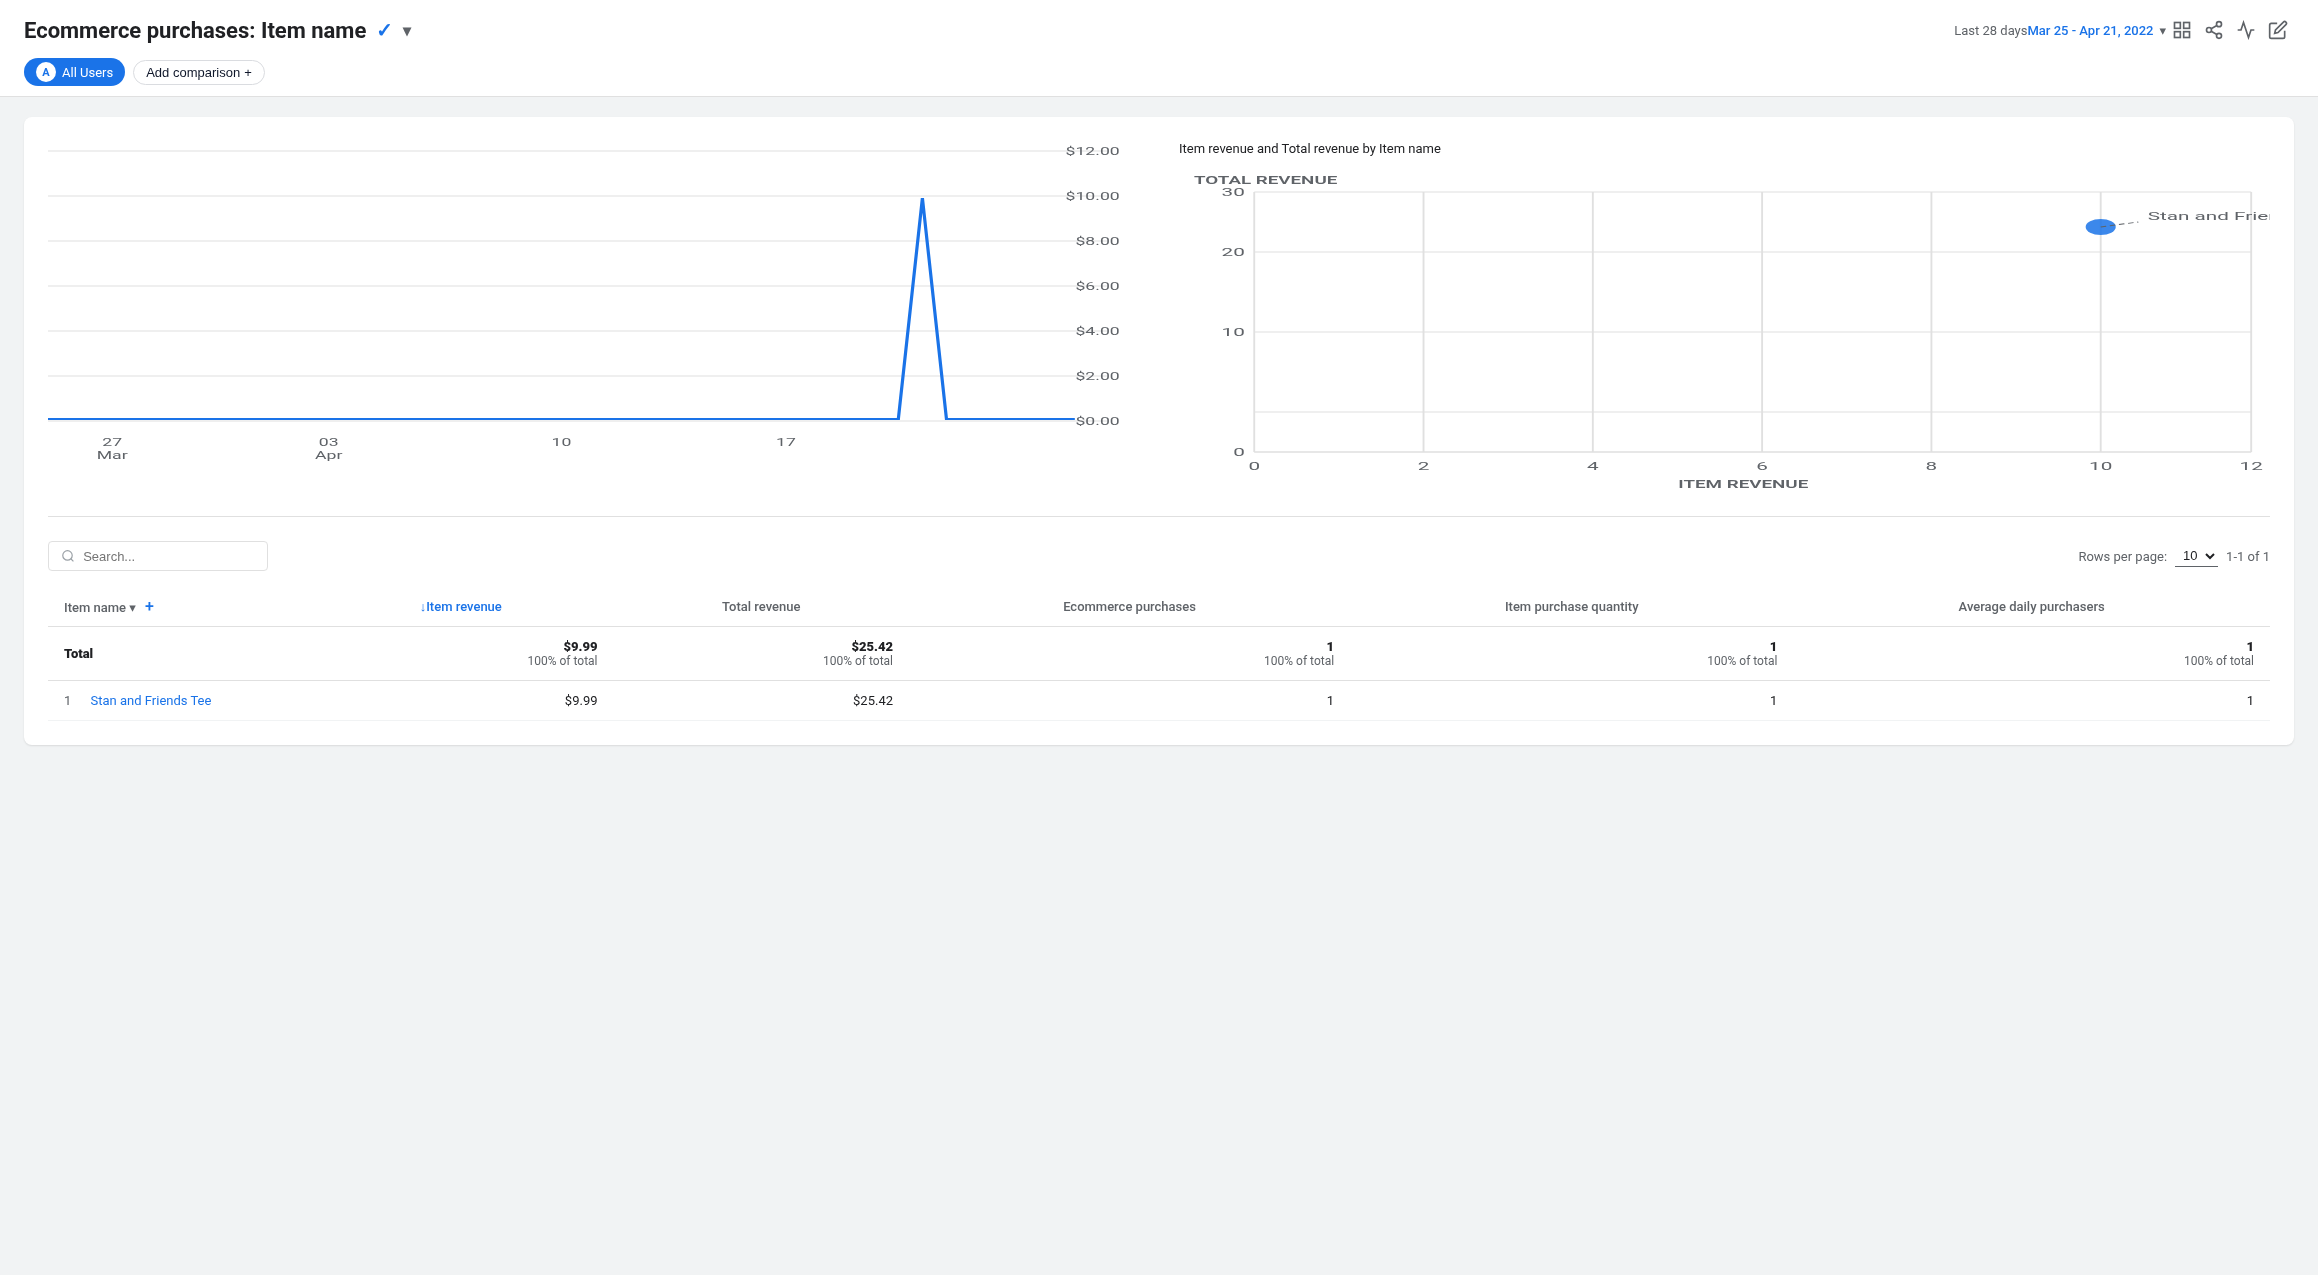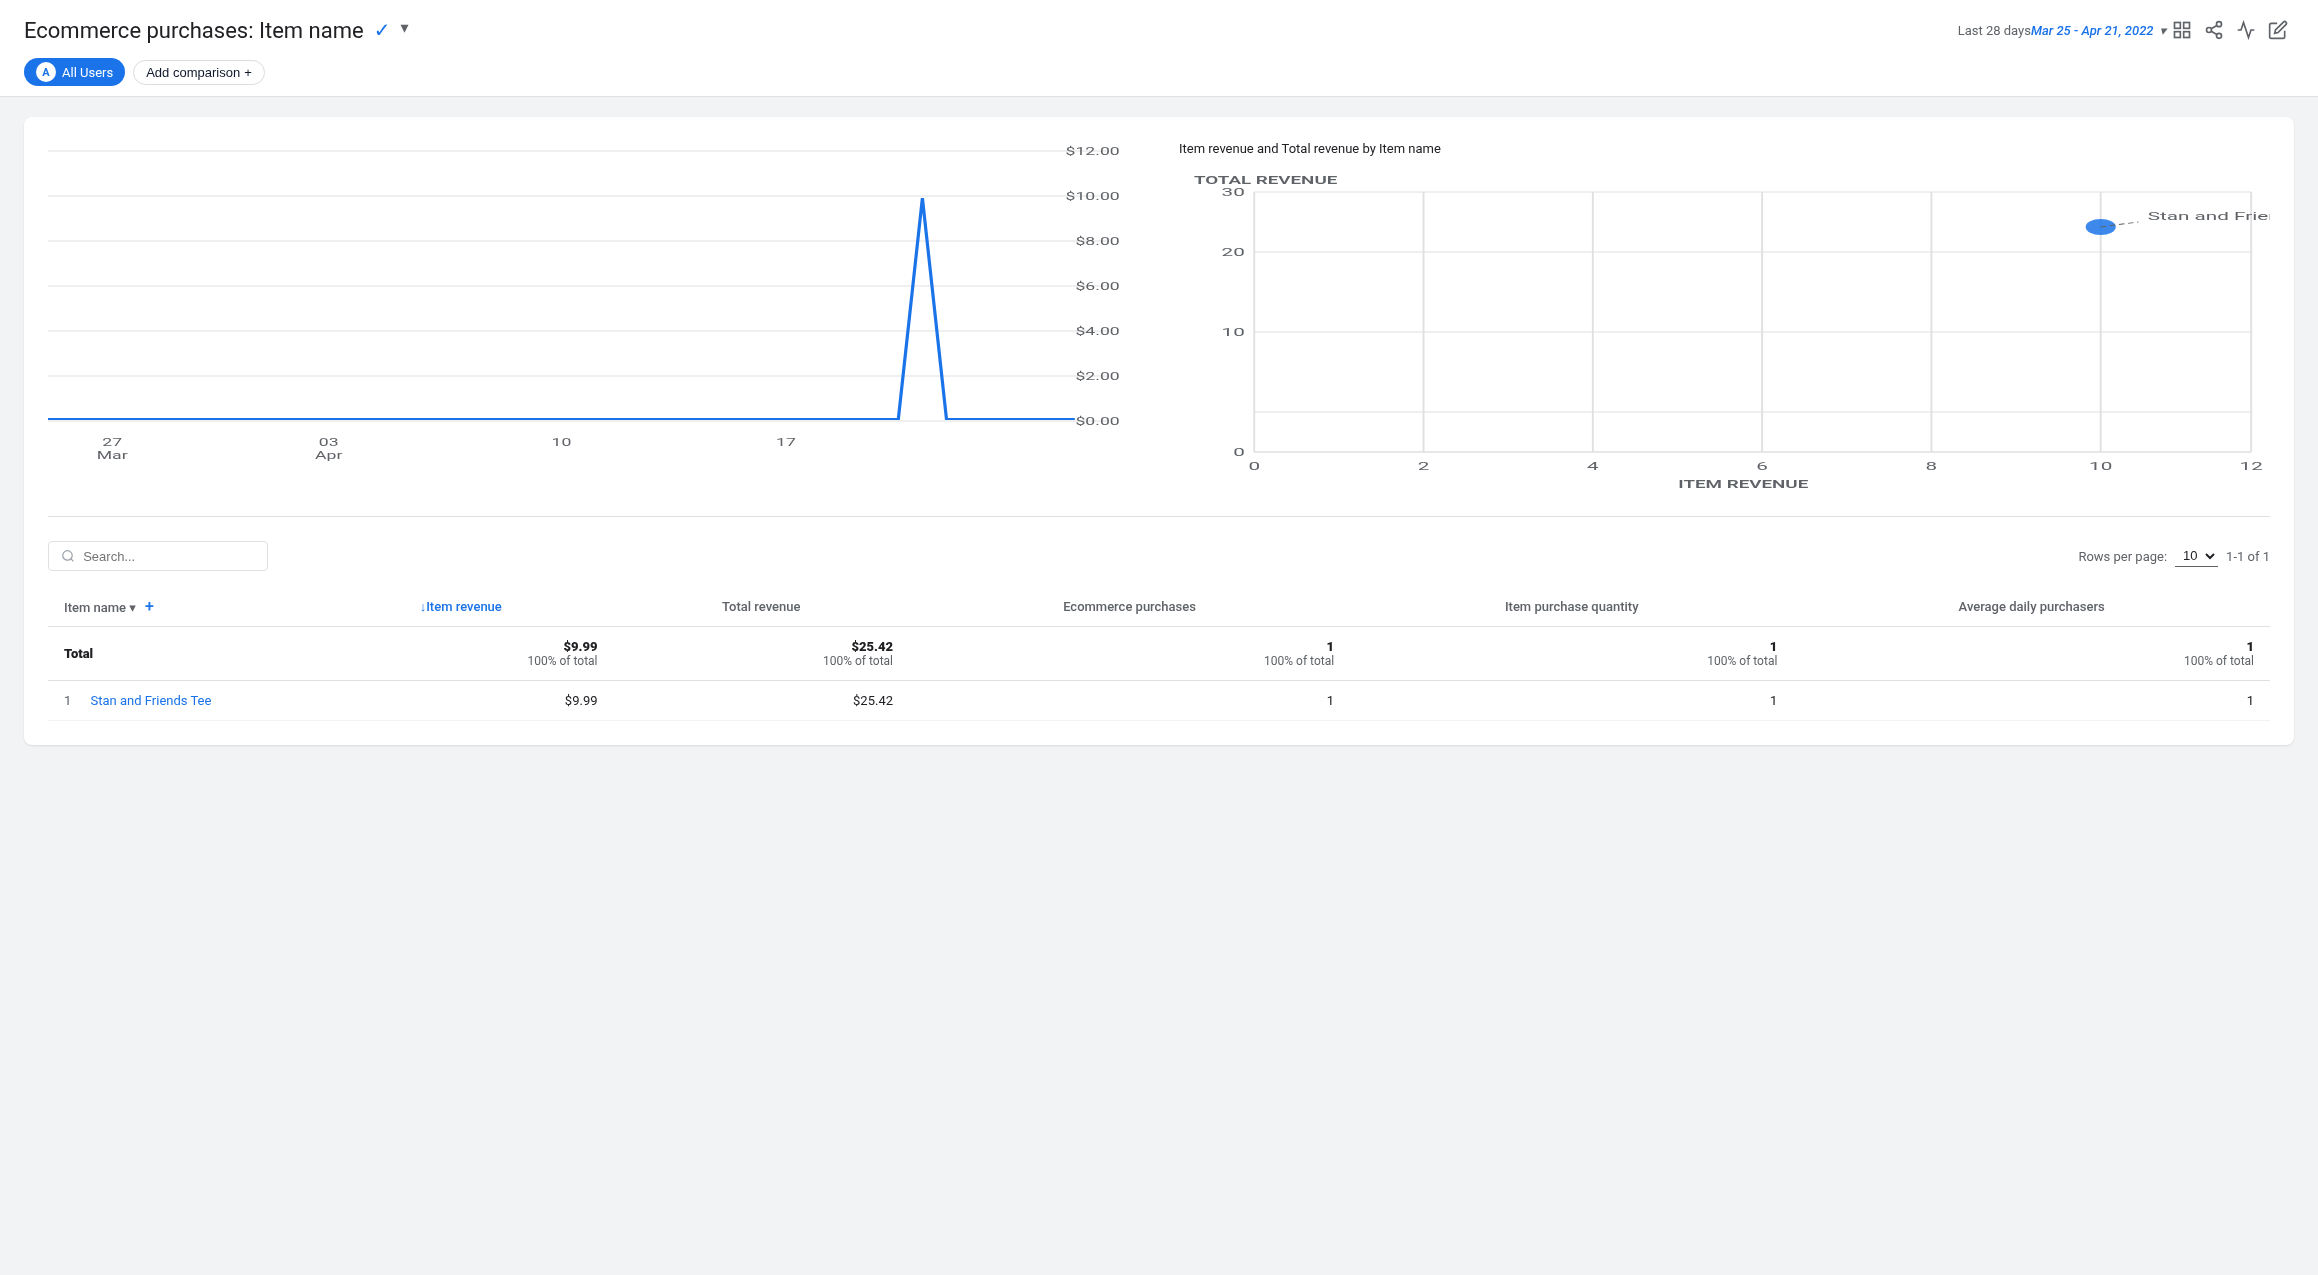--- a/index.html
+++ b/index.html
@@ -15,43 +15,42 @@
       border-bottom: 1px solid #e0e0e0;
     }
     .header-top {
       display: flex;
       align-items: center;
       justify-content: space-between;
       margin-bottom: 12px;
     }
     .header-title {
       display: flex;
-      align-items: flex-start;
+      align-items: center;
       gap: 10px;
       font-size: 22px;
-      font-weight: 400;
+      font-weight: 700;
       color: #202124;
     }
     .title-check-icon {
       color: #1a73e8;
       font-size: 20px;
     }
     .header-actions {
       display: flex;
       align-items: center;
       gap: 0;
       font-size: 13px;
       color: #5f6368;
     }
     .date-range {
       display: flex;
       align-items: center;
       gap: 6px;
       cursor: pointer;
-      font-style: italic;
     }
     .date-range-text {
       color: #1a73e8;
       font-weight: 500;
     }
     .icon-btn {
       width: 32px;
       height: 32px;
       display: flex;
       align-items: center;

